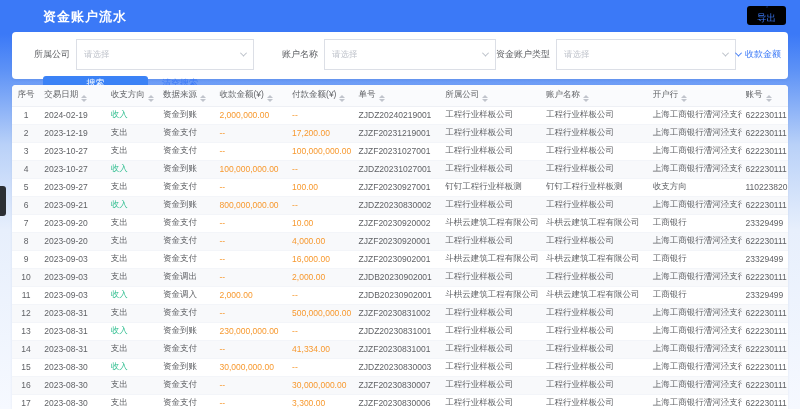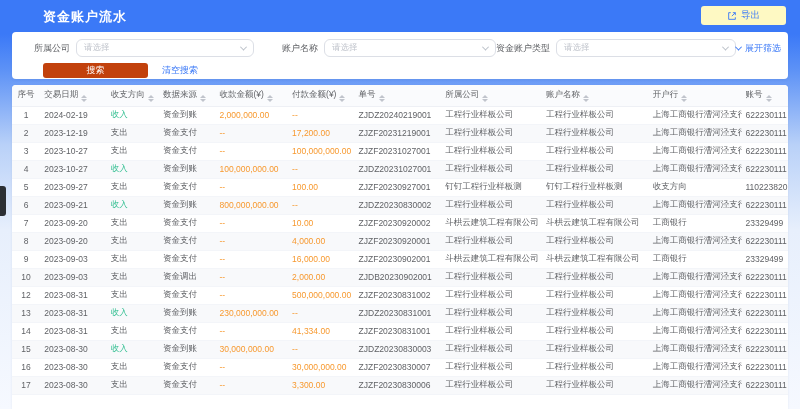--- a/index.html
+++ b/index.html
@@ -6,45 +6,46 @@
   html,body { width:800px; height:409px; overflow:hidden; }
   body {
     font-family:"Liberation Sans", sans-serif;
     position:relative;
     background:linear-gradient(180deg,#3b79f7 0px,#3b79f7 34px,#5d92f6 70px,#b9d1f8 145px,#e7effc 230px,#f6f9ff 409px);
   }
   
   .topbar { position:absolute; top:0; left:8px; right:0; height:30px; }
   .page-title { position:absolute; left:35px; top:8px; font-size:13px; font-weight:bold; color:#ffffff; letter-spacing:1px; }
   .export-btn {
-    position:absolute; right:14px; top:6px; height:19px; padding:0 26px;
-    background:#fef9c3; border:none; border-radius:3px; color:#3b79f7;
+    position:absolute; right:14px; top:6px; height:19px; padding:0 10px;
+    background:#000000; border:none; border-radius:3px; color:#3b79f7;
     font-size:9.5px; display:flex; align-items:center; gap:4px; cursor:pointer;
     font-family:"Liberation Sans", sans-serif;
+    flex-direction:column;
   }
   
   .filter-card {
     position:absolute; left:12px; right:12px; top:32px; height:47px;
     background:#ffffff; border-radius:4px; box-shadow:0 1px 3px rgba(30,60,120,.08);
   }
   .filter-row { display:flex; align-items:center; padding:7px 20px 0 22px; }
   .filter-group { display:flex; align-items:center; }
   .filter-label { font-size:9px; color:#606266; margin-right:6px; white-space:nowrap; }
   .select-box {
-    height:18px; border:1px solid #dcdfe6; border-radius:6px; background:#fff;
+    height:31px; border:1px solid #dcdfe6; border-radius:0; background:#fff;
     display:flex; align-items:center; justify-content:space-between; padding:0 7px;
     font-size:8.5px; color:#c0c4cc; cursor:pointer;
   }
   .sel-1 { width:178px; } .sel-2 { width:172px; } .sel-3 { width:180px; }
   .chev { width:5px; height:5px; border-right:1px solid #b8bdc6; border-bottom:1px solid #b8bdc6; transform:rotate(45deg) translate(-1px,-1px); }
   .chev-blue { border-color:#3b79f7; margin-right:4px; }
   .expand-link { margin-left:auto; display:flex; align-items:center; color:#3b79f7; font-size:9px; cursor:pointer; white-space:nowrap; }
   .btn-row { display:flex; align-items:center; padding:6px 0 0 31px; }
   .search-btn {
-    width:105px; height:15px; background:#c2410c; border:none; border-radius:3px;
+    width:105px; height:15px; background:#3b82f6; border:none; border-radius:3px;
     color:#fff; font-size:9px; display:flex; align-items:center; justify-content:center; cursor:pointer;
     font-family:"Liberation Sans", sans-serif;
   }
   .clear-btn { margin-left:14px; background:none; border:none; color:#3b79f7; font-size:9px; cursor:pointer; font-family:"Liberation Sans", sans-serif; }
   
   .table-card {
     position:absolute; left:12px; right:12px; top:85px; bottom:0;
     background:#ffffff; border-radius:4px 4px 0 0; overflow:hidden;
     box-shadow:0 1px 3px rgba(30,60,120,.08);
   }
@@ -101,21 +102,21 @@
     </div>
     <div class="filter-group" style="">
       <span class="filter-label">资金账户类型</span>
       <div class="select-box sel-3">
         <span>请选择</span>
         <span class="chev"></span>
       </div>
     </div>
     <div class="expand-link">
       <span class="chev chev-blue"></span>
-      <span>展开筛选</span>
+      <span>收款金额</span>
     </div>
   </div>
   <div class="btn-row">
     <button class="search-btn">搜索</button>
     <button class="clear-btn">清空搜索</button>
   </div>
 </div>
 
 <div class="table-card">
   <table>
@@ -289,20 +290,33 @@
           <td class="col-3">资金调出</td>
           <td class="col-4 amount">--</td>
           <td class="col-5 amount">2,000.00</td>
           <td class="col-6">ZJDB20230902001</td>
           <td class="col-7">工程行业样板公司</td>
           <td class="col-8">工程行业样板公司</td>
           <td class="col-9">上海工商银行漕河泾支行</td>
           <td class="col-10">622230111</td>
         </tr>
         <tr>
+          <td class="col-0">11</td>
+          <td class="col-1">2023-09-03</td>
+          <td class="col-2 dir-in">收入</td>
+          <td class="col-3">资金调入</td>
+          <td class="col-4 amount">2,000.00</td>
+          <td class="col-5 amount">--</td>
+          <td class="col-6">ZJDB20230902001</td>
+          <td class="col-7">斗栱云建筑工程有限公司</td>
+          <td class="col-8">斗栱云建筑工程有限公司</td>
+          <td class="col-9">工商银行</td>
+          <td class="col-10">23329499</td>
+        </tr>
+        <tr>
           <td class="col-0">12</td>
           <td class="col-1">2023-08-31</td>
           <td class="col-2">支出</td>
           <td class="col-3">资金支付</td>
           <td class="col-4 amount">--</td>
           <td class="col-5 amount">500,000,000.00</td>
           <td class="col-6">ZJZF20230831002</td>
           <td class="col-7">工程行业样板公司</td>
           <td class="col-8">工程行业样板公司</td>
           <td class="col-9">上海工商银行漕河泾支行</td>

